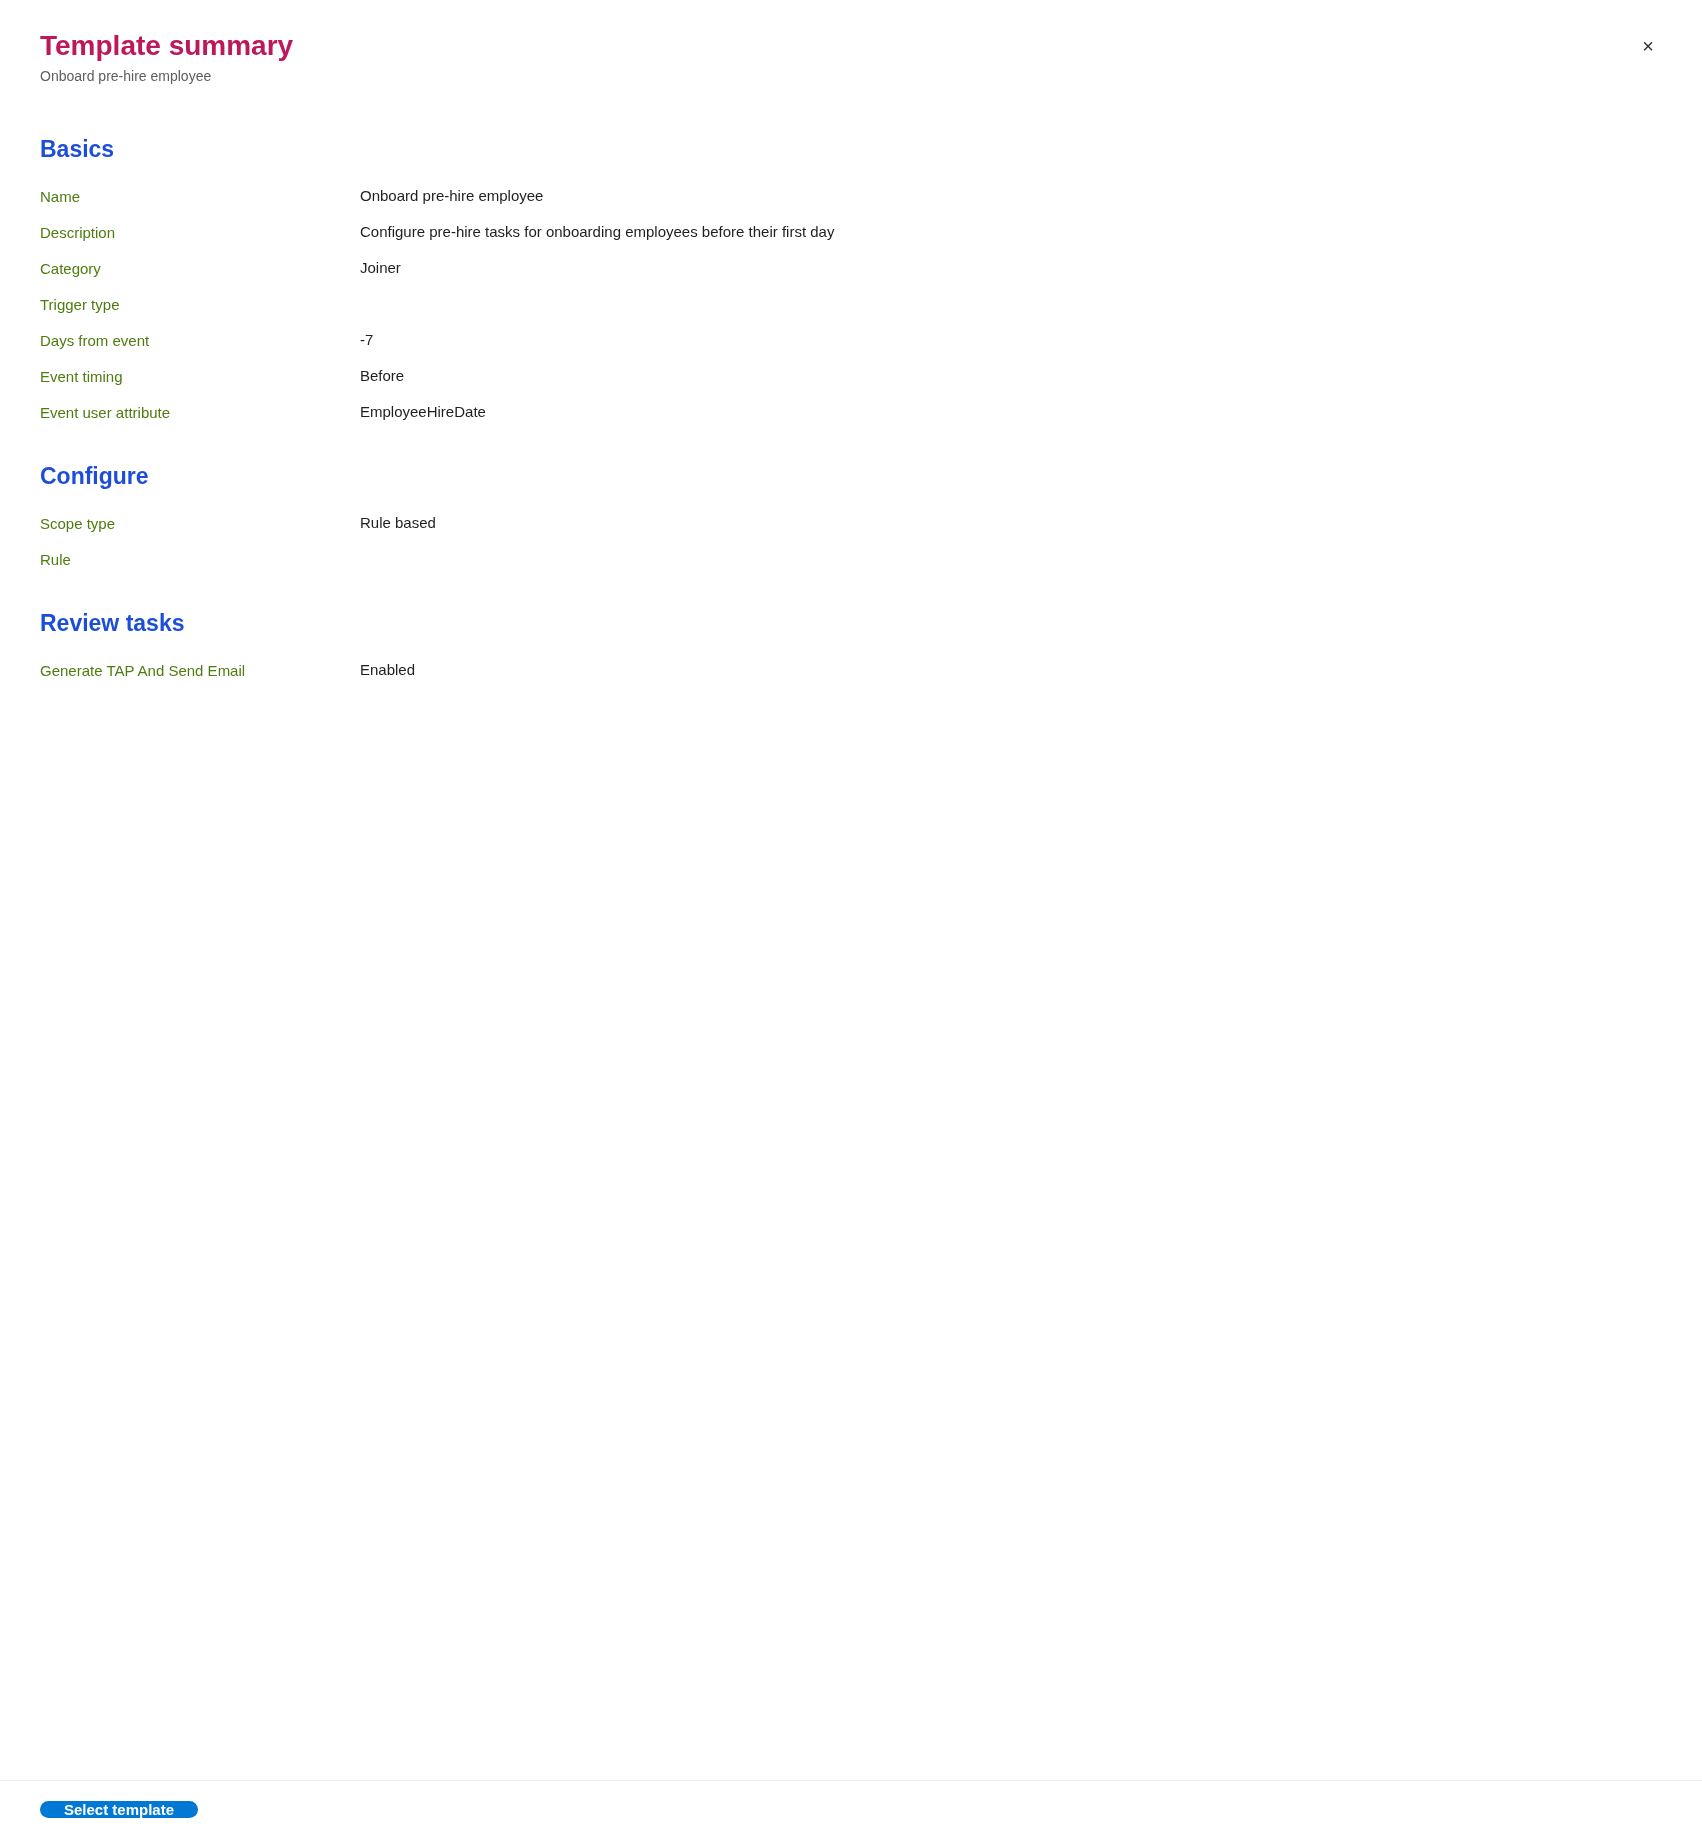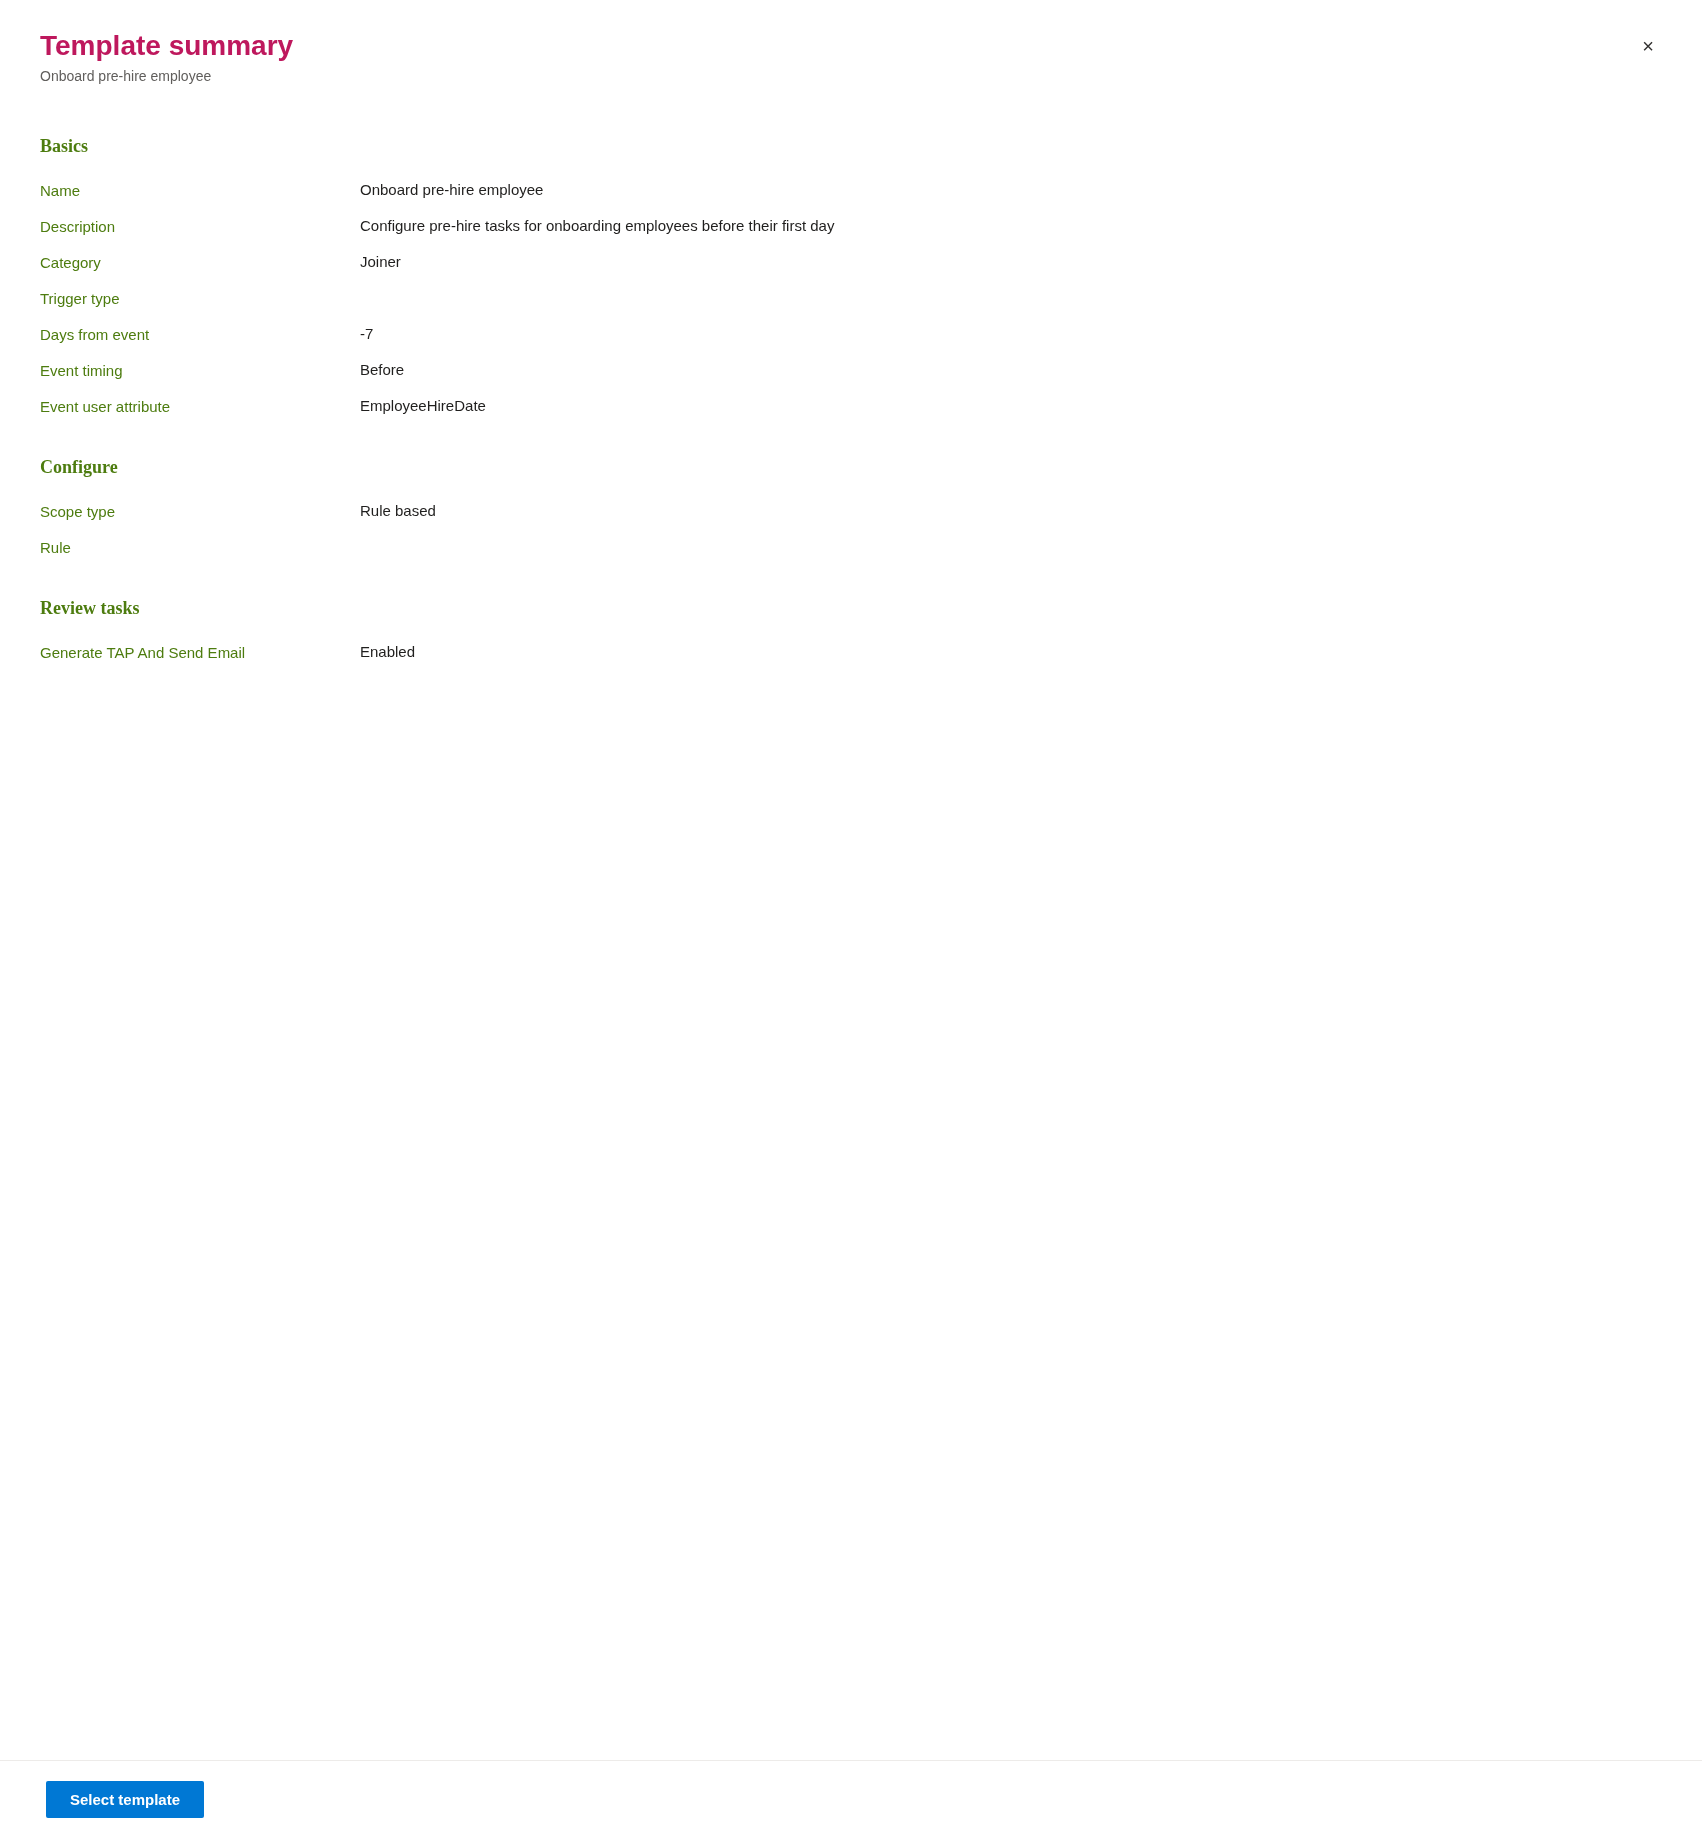--- a/index.html
+++ b/index.html
@@ -66,25 +66,24 @@
       flex: 1;
       padding: 32px 40px 40px 40px;
       overflow-y: auto;
     }
 
     .section {
       margin-bottom: 32px;
     }
 
     .section-title {
-      font-size: 18px;
+      font-size: 23px;
       font-weight: 700;
-      color: #4d7c0f;
+      color: #1d4ed8;
       margin-bottom: 16px;
-      font-family: Liberation Serif, serif;
     }
 
     .field-row {
       display: flex;
       align-items: flex-start;
       padding: 8px 0;
       min-height: 36px;
     }
 
     .field-label {
@@ -105,27 +104,26 @@
       padding: 20px 40px;
       border-top: 1px solid #edebe9;
       display: flex;
       align-items: center;
     }
 
     .select-template-btn {
       background: #0078d4;
       color: #fff;
       border: none;
-      border-radius: 2px;
-      padding: 10px 24px;
+      border-radius: 12px;
+      padding: 0 24px;
       font-size: 15px;
       font-weight: 600;
       cursor: pointer;
       font-family: inherit;
-      margin-left: 6px;
     }
   </style>
 </head>
 <body>
 
 <div class="panel">
 
   <div class="panel-header">
     <h1 class="panel-title">Template summary</h1>
     <p class="panel-subtitle">Onboard pre-hire employee</p>

